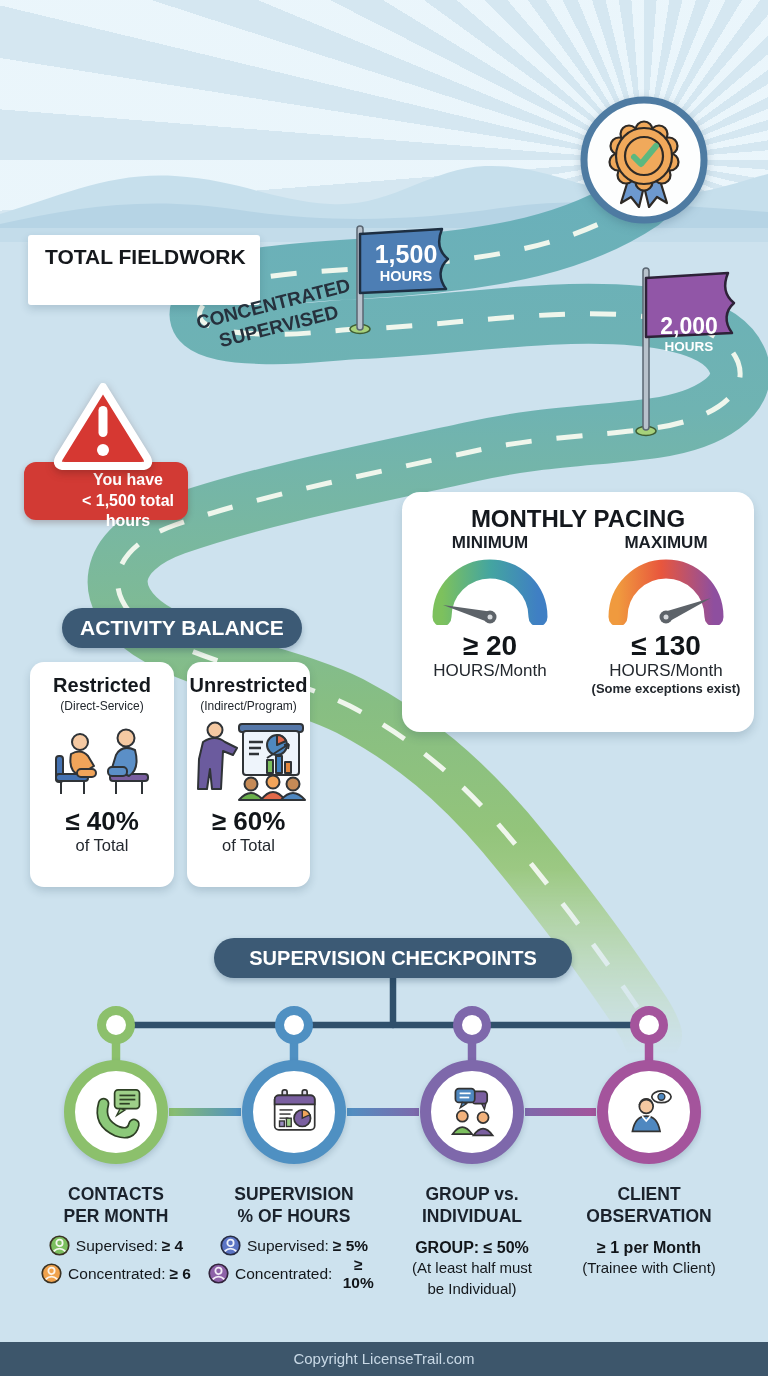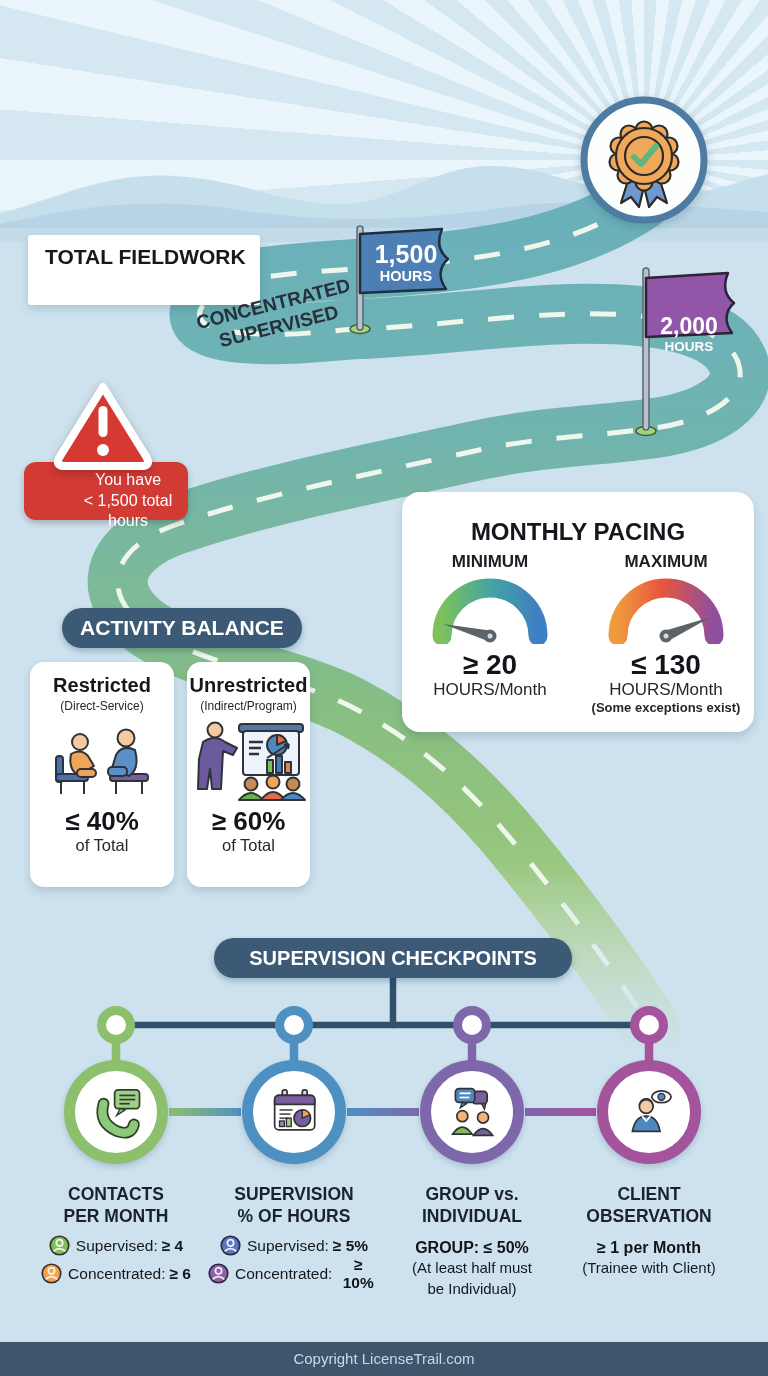--- a/index.html
+++ b/index.html
@@ -30,27 +30,27 @@
   .f2 .v{font-size:23px;line-height:26px;margin-top:29px;}
   .f2 .u{font-size:13.5px;font-weight:700;line-height:15px;}
   
   .rlabel{font-weight:800;color:#26313d;text-align:center;}
   .rl1{left:188px;top:292px;width:176px;font-size:19px;line-height:23px;transform:rotate(-14deg);}
   .rl2{left:388px;top:504px;width:240px;font-size:19px;transform:rotate(-10deg);}
   
   .wtri{left:50px;top:378px;width:106px;height:92px;filter:drop-shadow(0 3px 4px rgba(60,20,15,.3));z-index:3;}
   .wbox{left:24px;top:462px;width:164px;height:58px;background:#d23a34;border-radius:12px;
         box-shadow:0 3px 6px rgba(60,20,15,.25);text-align:center;padding-top:8px;box-sizing:border-box;z-index:2;}
-  .wbox div{color:#fff;font-size:16px;font-weight:400;line-height:20.5px;padding-left:44px;}
+  .wbox div{color:#fff;font-size:16px;font-weight:700;line-height:20.5px;padding-left:44px;}
   
   .pcard{left:402px;top:492px;width:352px;height:240px;background:#fff;border-radius:18px;
-         box-shadow:0 5px 10px rgba(30,60,85,.18);text-align:center;box-sizing:border-box;padding-top:26px;}
+         box-shadow:0 5px 10px rgba(30,60,85,.18);text-align:center;box-sizing:border-box;padding-top:13px;}
   .pc-title{font-size:24px;font-weight:800;color:#14181d;line-height:28px;}
   .pc-sub{font-size:17.5px;color:#23282e;line-height:22px;}
-  .pc-row{display:flex;margin-top:6px;}
+  .pc-row{display:flex;}
   .pc-col{width:50%;}
   .pc-label{font-size:17px;font-weight:800;color:#1a1f26;line-height:20px;}
   .pc-value{font-size:28px;font-weight:800;color:#111519;line-height:30px;margin-top:2px;}
   .pc-unit{font-size:17px;color:#23282e;line-height:20px;}
   .pc-note{font-size:13px;font-weight:700;color:#23282e;line-height:15px;}
   
   .apill{left:62px;top:608px;width:240px;height:40px;background:#3c5a75;border-radius:21px;
          color:#fff;font-size:21px;font-weight:800;text-align:center;line-height:40px;
          box-shadow:0 3px 6px rgba(30,60,85,.3);z-index:2;}
   .acard{top:662px;height:225px;background:#fff;border-radius:14px;text-align:center;

